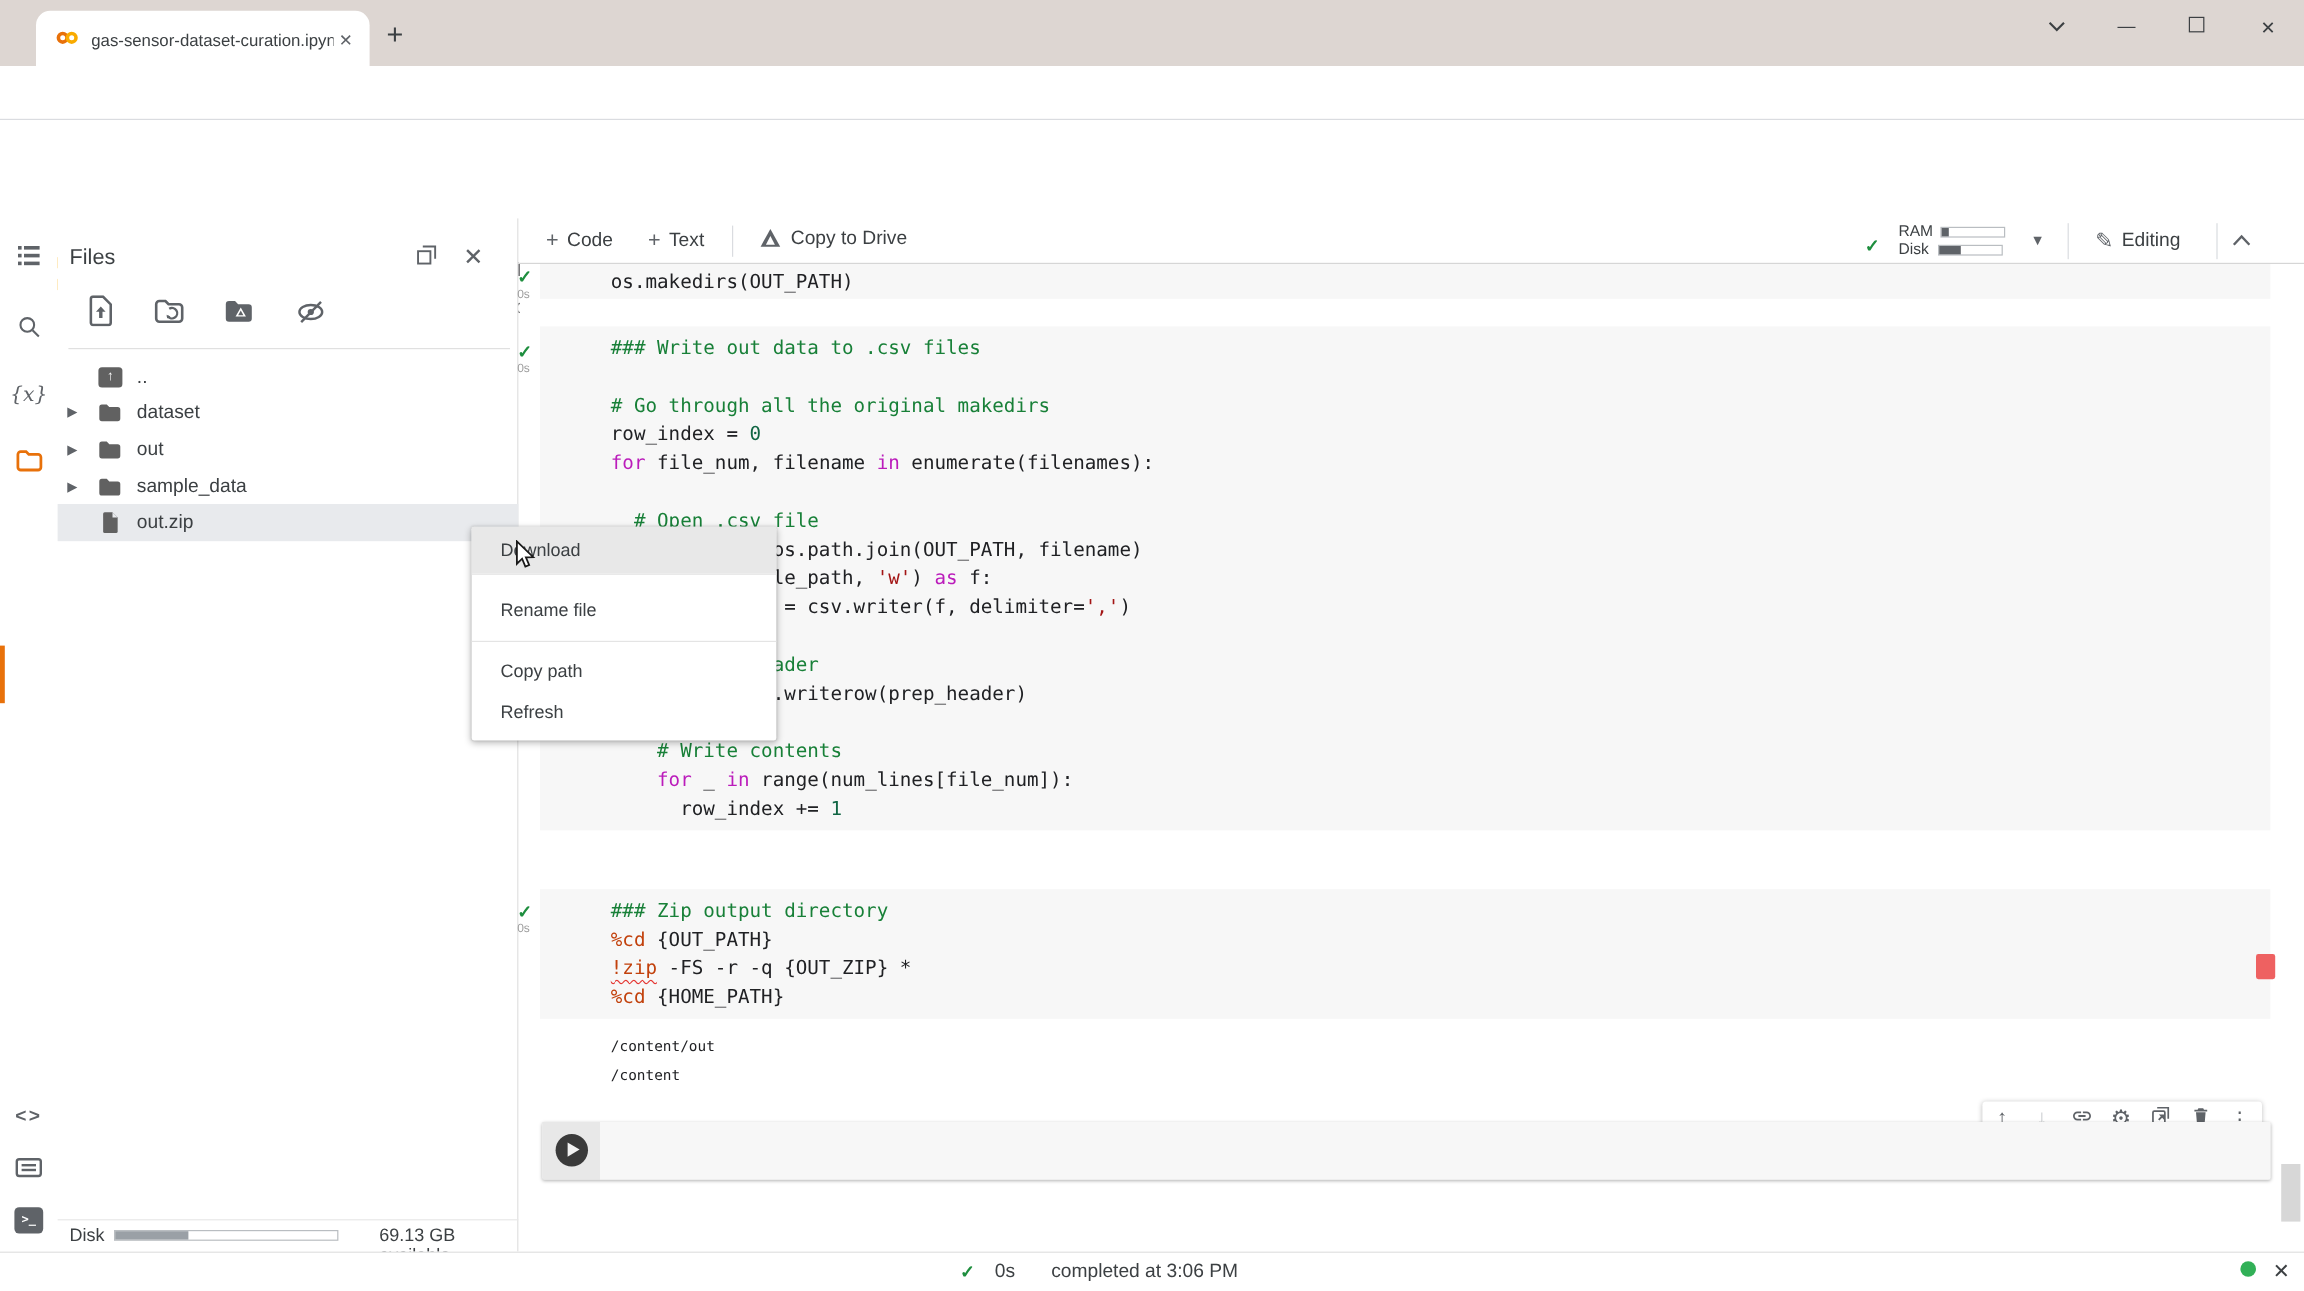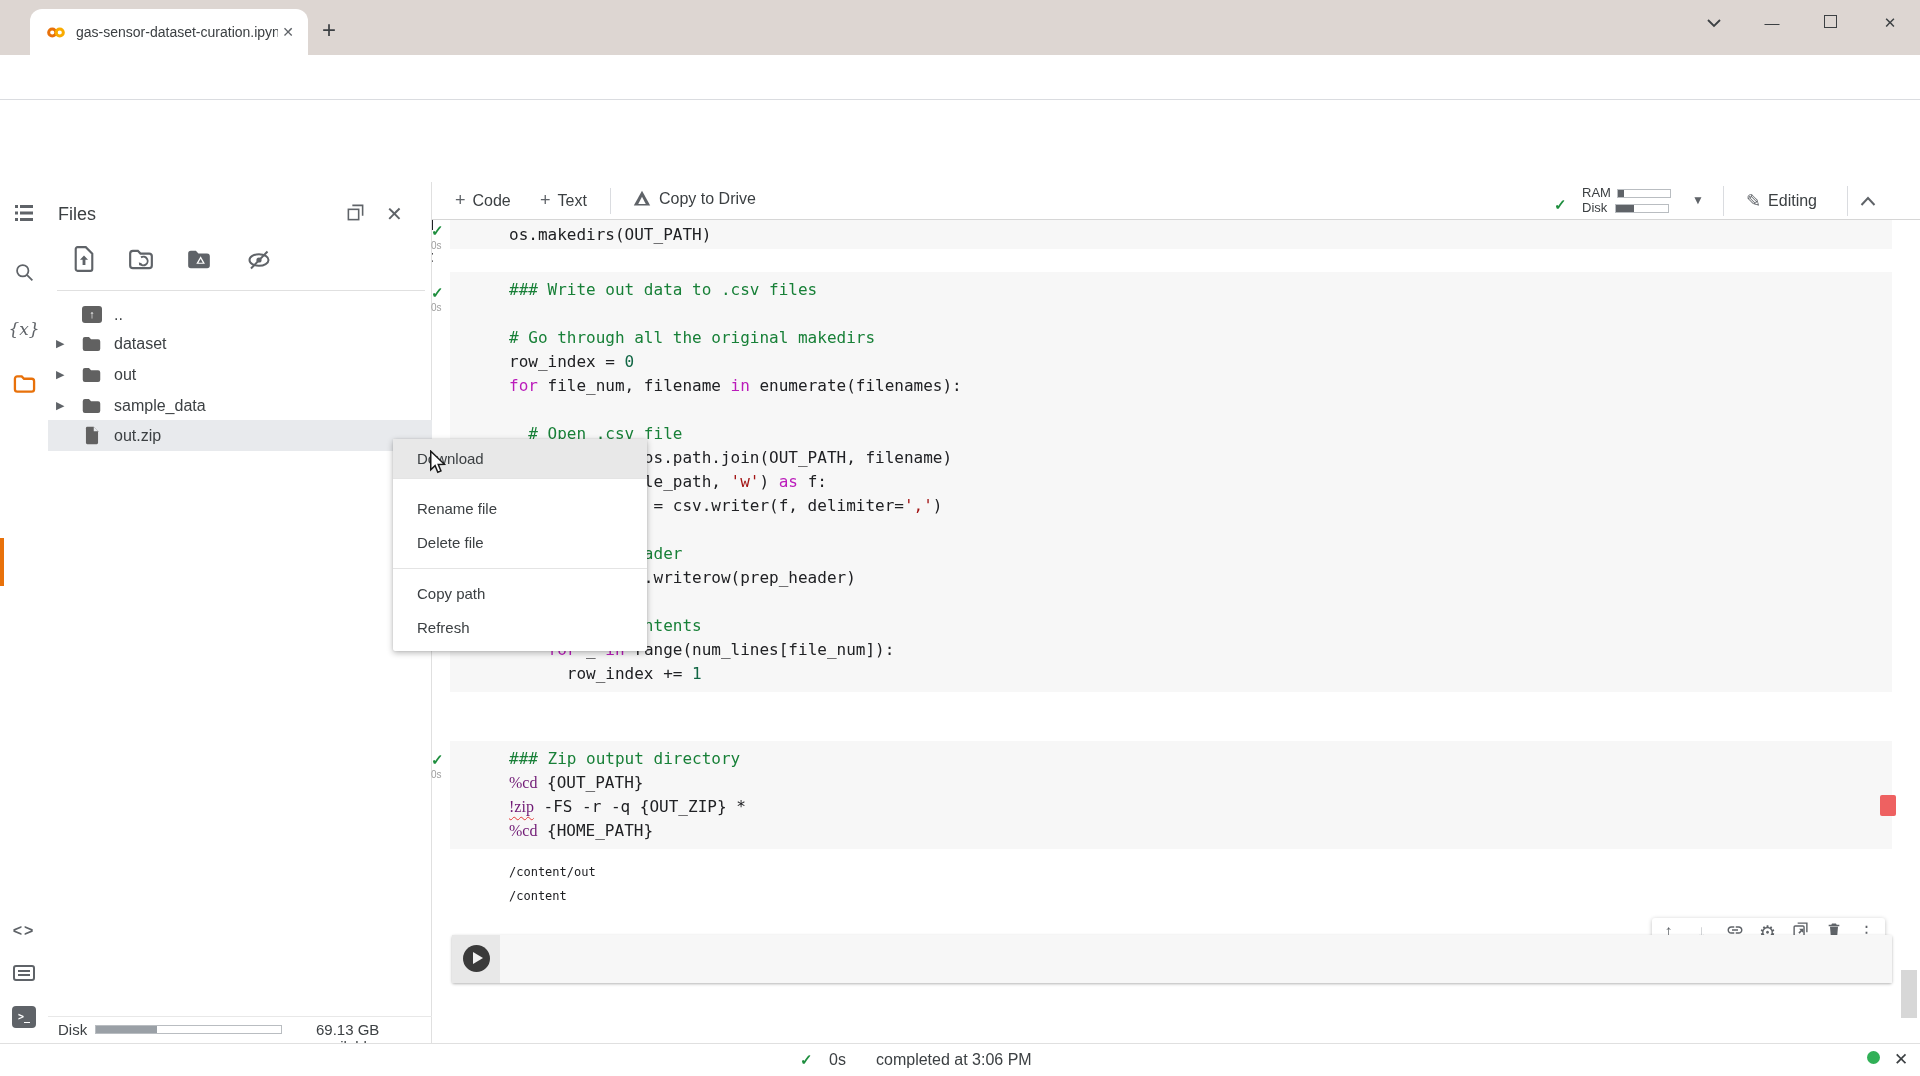--- a/index.html
+++ b/index.html
@@ -3,21 +3,21 @@
 <meta charset="utf-8">
 <style>
   * { margin:0; padding:0; box-sizing:border-box; }
   html,body { width:1920px; height:1076px; overflow:hidden; }
   body { font-family:"Liberation Sans", sans-serif; color:#3c4043; background:#fff; cursor:default; }
   .screen { position:relative; width:1920px; height:1076px; overflow:hidden; background:#fff; }
   .abs { position:absolute; }
 
   
   .tabstrip { position:absolute; left:0; top:0; width:1920px; height:55px; background:#ddd6d2; }
-  .tab { position:absolute; left:30px; top:9px; width:278px; height:46px; background:#fff; border-radius:12px 12px 0 0; display:flex; align-items:center; padding:0 10px 0 16px; }
+  .tab { position:absolute; left:30px; top:9px; width:278px; height:46px; background:#fff; border-radius:12px 12px 0 0; display:flex; padding:16px 10px 0 16px; }
   .tab-title { font-size:14px; color:#3c4043; white-space:nowrap; overflow:hidden; flex:1; margin-left:10px; }
   .tab-close { font-size:14px; color:#5f6368; padding:0 4px; }
   .newtab { position:absolute; left:322px; top:18px; font-size:24px; color:#3c4043; line-height:24px; }
   .win-ctl { position:absolute; top:14px; font-size:15px; color:#3c4043; width:28px; text-align:center; }
   .urlrow { position:absolute; left:0; top:55px; width:1920px; height:45px; background:#fff; border-bottom:1px solid #dadce0; }
   .navbtn { position:absolute; top:65px; font-size:20px; color:#5f6368; }
   .omnibox { position:absolute; left:140px; top:61px; width:1498px; height:33px; background:#f1f3f4; border-radius:17px; display:flex; align-items:center; padding:0 14px 0 18px; }
   .url { font-size:16px; color:#202124; white-space:nowrap; overflow:hidden; flex:1; margin-left:10px; }
   .ext { position:absolute; top:64px; }
   .bw { width:26px; height:26px; background:#2a5bd7; border-radius:6px; position:relative; }
@@ -72,21 +72,21 @@
   .disk-txt { font-size:15px; color:#3c4043; }
 
   
   .notebook { position:absolute; left:433px; top:220px; width:1487px; height:823px; background:#fff; }
   .check { position:absolute; font-size:15px; font-weight:bold; color:#1e8e3e; }
   .gtime { position:absolute; font-size:10px; color:#9e9e9e; }
   .exec { position:absolute; font-family:"DejaVu Sans Mono", monospace; font-size:15px; color:#5f6368; }
   .editor { position:absolute; left:17px; right:28px; background:#f7f7f7; font-family:"DejaVu Sans Mono", monospace; font-size:16px; line-height:24px; padding:6px 0 6px 59px; }
   .code-line { height:24px; white-space:pre; }
   .tk-p { color:#202124; } .tk-c { color:#188038; } .tk-k { color:#bb1cbb; }
-  .tk-s { color:#a31515; } .tk-n { color:#116644; } .tk-m { color:#701a75;font-family:Liberation Serif, serif; }
+  .tk-s { color:#a31515; } .tk-n { color:#116644; } .tk-m { color:#c2410c; }
   .tk-err { text-decoration:underline wavy #e53935 1px; text-underline-offset:4px; }
   .outblock { position:absolute; left:76px; font-family:"DejaVu Sans Mono", monospace; font-size:12px; line-height:24px; color:#202124; white-space:pre; }
   .err-marker { position:absolute; background:#ee6161; border-radius:2px; }
   .cell-toolbar { position:absolute; background:#fff; border-radius:3px; box-shadow:0 1px 4px rgba(0,0,0,.25); display:flex; align-items:center; }
   .ct-ic { width:33px; text-align:center; font-size:17px; color:#5f6368; }
   .ct-dis { color:#c4c7ca; }
   .empty-cell { position:absolute; box-shadow:0 1px 3px rgba(0,0,0,.3); border-radius:2px; display:flex; }
   .ec-gutter { width:48px; background:#e8e8e8; position:relative; }
   .play { position:absolute; left:11px; top:10px; width:27px; height:27px; border-radius:50%; background:#3a3a3a; }
   .play:before { content:""; position:absolute; left:10px; top:7px; border-left:10px solid #f2f2f2; border-top:6px solid transparent; border-bottom:6px solid transparent; }
@@ -429,21 +429,20 @@
   <div class="ctx-menu">
     <div class="ctx-item hover" style="position:relative;">
       <span>Download</span>
       <svg class="cursor-ic" width="19" height="24" viewBox="0 0 12 16">
           <path d="M1.5 0.8 L1.5 13.2 L4.4 10.4 L6.2 14.8 L8.3 13.9 L6.5 9.7 L10.6 9.5 Z" fill="#fff" stroke="#1a1a1a" stroke-width="1"></path>
         </svg>
     </div>
     <div class="ctx-sep"></div>
     <div class="ctx-gap"></div>
     <div class="ctx-item">Rename file</div>
-    <div class="ctx-item">Delete file</div>
     <div class="ctx-gap" style="height:8px;"></div>
     <div class="ctx-sep"></div>
     <div class="ctx-gap" style="height:8px;"></div>
     <div class="ctx-item">Copy path</div>
     <div class="ctx-item">Refresh</div>
   </div>
 
   <div class="statusbar">
     <span class="check abs" style="left:800px;top:7px;">✓</span>
     <span class="sb-time abs" style="left:829px;top:7px;">0s</span>

